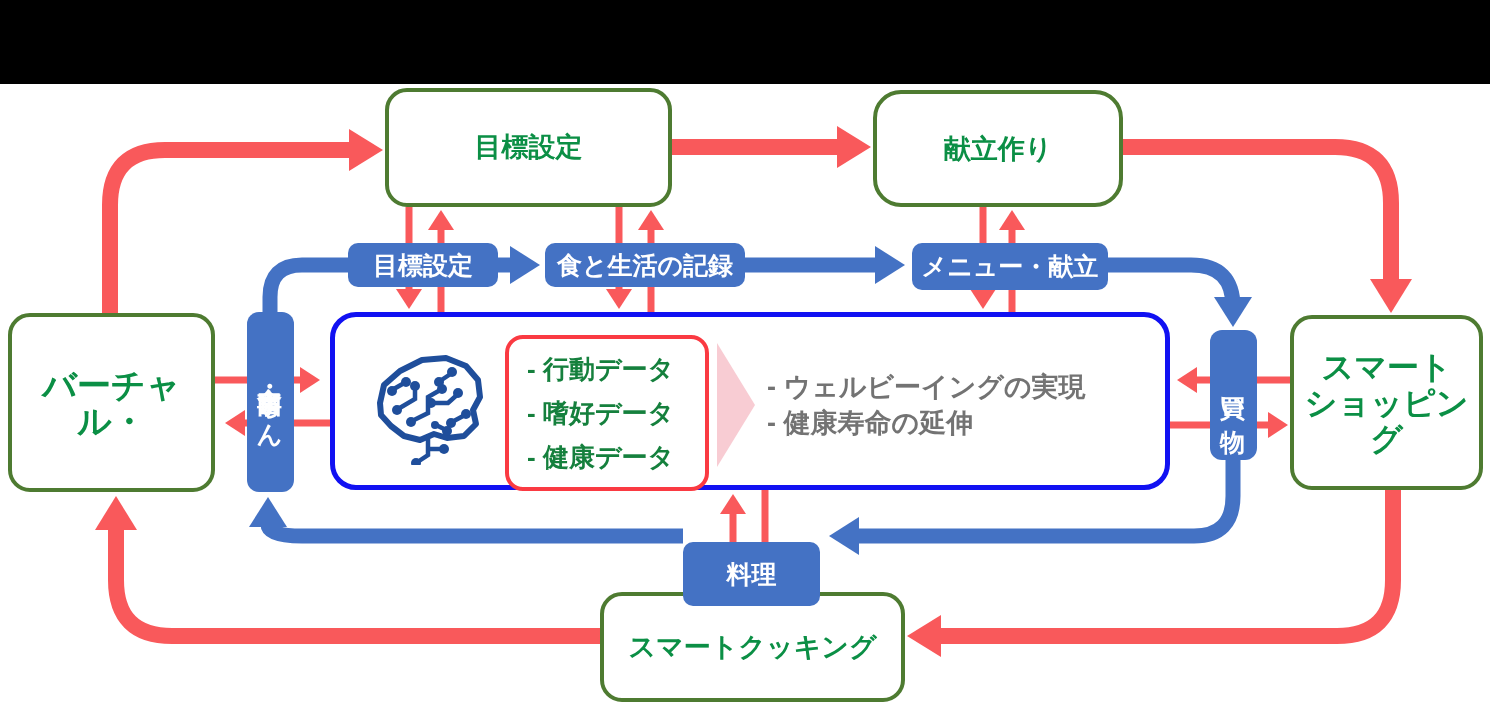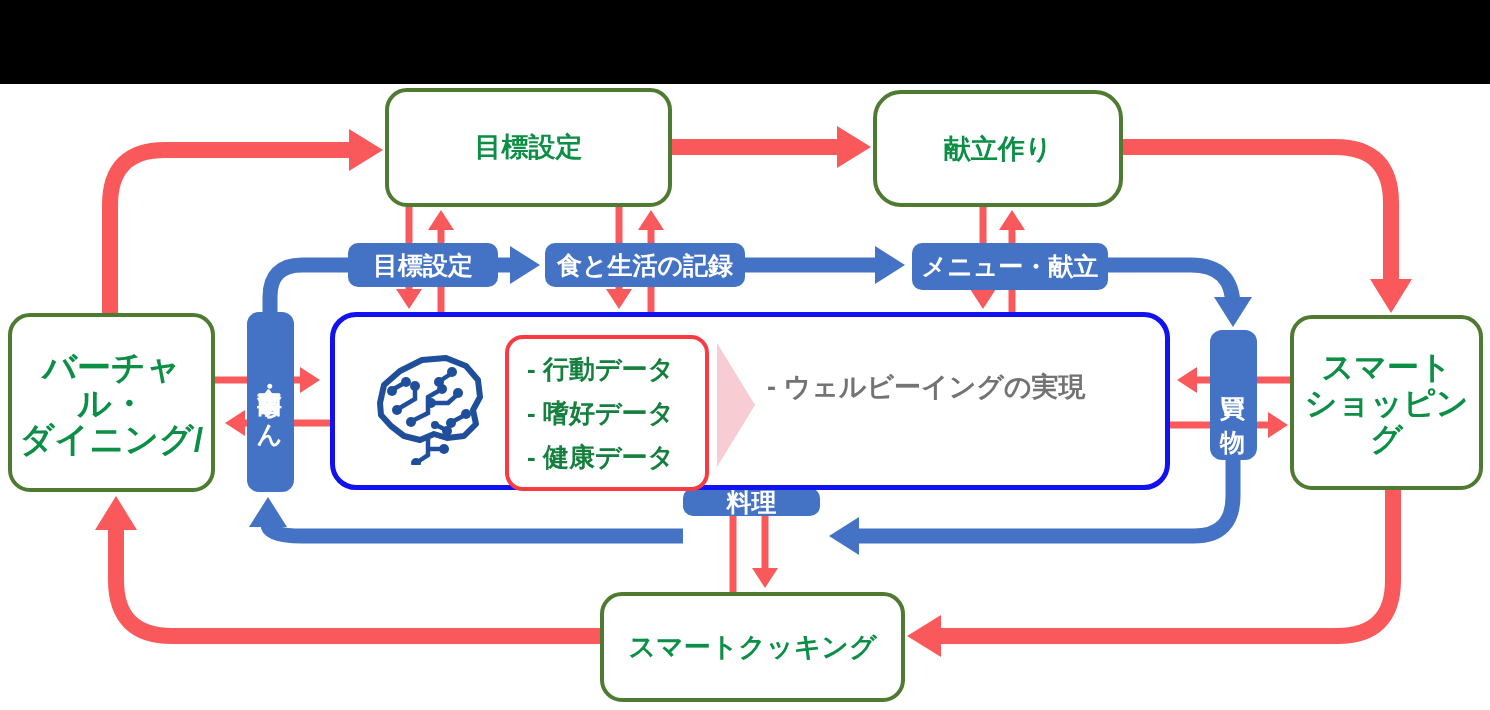--- a/index.html
+++ b/index.html
@@ -123,21 +123,20 @@
   <div class="abs gbox" style="left:385px;top:88px;width:287px;height:119px;font-size:27px;line-height:37px;">
     <span>目標設定</span>
   </div>
 
   <div class="abs gbox" style="left:873px;top:90px;width:250px;height:117px;font-size:27px;border-radius:28px;">
     <span>献立作り</span>
   </div>
 
   <div class="abs gbox" style="left:8px;top:313px;width:207px;height:179px;font-size:34px;line-height:36px;">
     <span>バーチャル・</span>
-    <span>ダイニング/</span>
   </div>
 
   <div class="abs gbox" style="left:1290px;top:315px;width:193px;height:175px;font-size:32px;line-height:36px;">
     <span>スマート</span>
     <span>ショッピング</span>
   </div>
 
   <div class="abs gbox" style="left:600px;top:592px;width:305px;height:110px;font-size:27px;justify-content:center;">
     <span>スマートクッキング</span>
   </div>
@@ -147,21 +146,21 @@
   </div>
 
   <div class="abs blabel" style="left:545px;top:243px;width:200px;height:44px;align-items:center;">
     <span>食と生活の記録</span>
   </div>
 
   <div class="abs blabel" style="left:912px;top:243px;width:196px;height:47px;align-items:center;">
     <span>メニュー・献立</span>
   </div>
 
-  <div class="abs blabel" style="left:683px;top:488px;width:137px;height:28px;">
+  <div class="abs blabel" style="left:683px;top:542px;width:137px;height:64px;">
     <span>料理</span>
   </div>
 
   <div class="abs vlabel" style="left:247px;top:312px;width:47px;height:180px;">
     <span>食事・団らん</span>
   </div>
 
   <div class="abs vlabel" style="left:1210px;top:330px;width:47px;height:130px;">
     <span>買い物</span>
   </div>
@@ -208,16 +207,17 @@
     <div id="databox">
       <div>- 行動データ</div>
       <div>- 嗜好データ</div>
       <div>- 健康データ</div>
     </div>
 
     <div id="pinkarrow"></div>
 
     <div id="outcomes">
       <div>- ウェルビーイングの実現</div>
+      <div>- 健康寿命の延伸</div>
     </div>
   </div>
 
 </div>
 
 </body></html>

